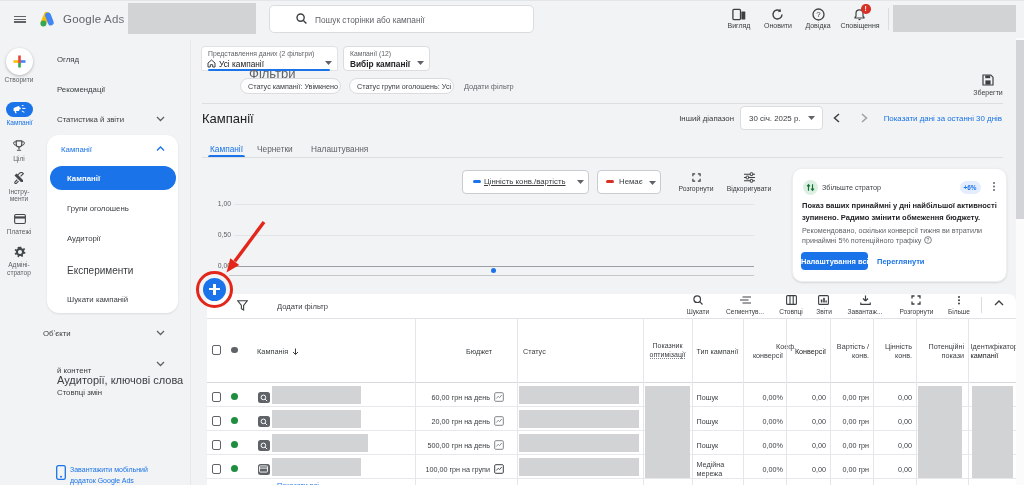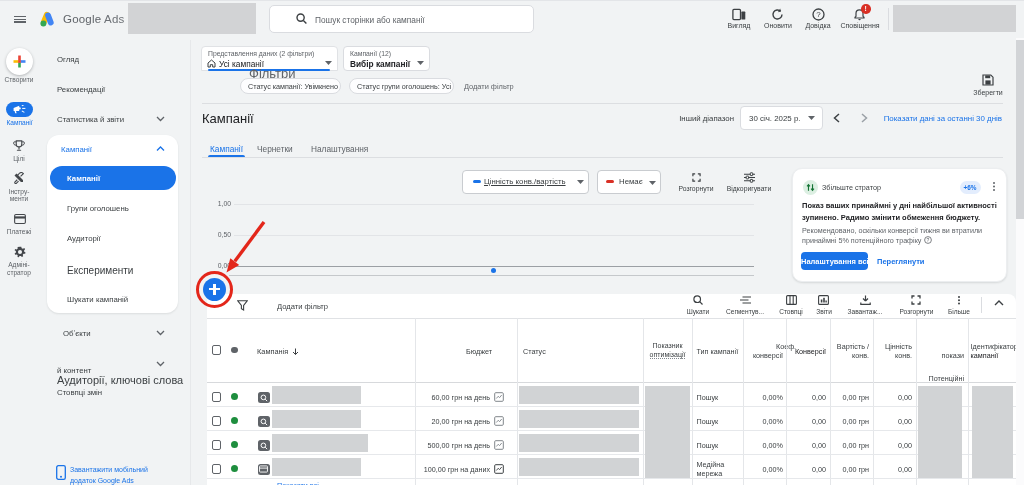--- a/index.html
+++ b/index.html
@@ -120,21 +120,21 @@
 <div class="txt" style="left:61px;top:145px;font-size:7.8px;color:#1a73e8;">Кампанії</div>
 <svg class="abs" style="left:156px;top:146px;" width="9" height="6" viewBox="0 0 9 6">
     <path d="M1 4.5 L4.5 1 L8 4.5" fill="none" stroke="#1a73e8" stroke-width="1.3"></path>
   </svg>
 <div class="abs" style="left:49.5px;top:166px;width:126px;height:24px;border-radius:12px;background:#1a73e8;"></div>
 <div class="txt" style="left:67px;top:174px;font-size:7.8px;color:#fff;font-weight:bold;">Кампанії</div>
 <div class="txt" style="left:67px;top:203.5px;font-size:7.8px;color:#3c4043;">Групи оголошень</div>
 <div class="txt" style="left:67px;top:234px;font-size:7.8px;color:#3c4043;">Аудиторії</div>
 <div class="txt" style="left:67px;top:264.5px;font-size:10px;color:#3c4043;">Експерименти</div>
 <div class="txt" style="left:67px;top:295px;font-size:7.8px;color:#3c4043;">Шукати кампаній</div>
-<div class="txt" style="left:63px;top:329px;font-size:7.8px;color:#3c4043;">Обʼєкти</div>
+<div class="txt" style="left:43px;top:329px;font-size:7.8px;color:#3c4043;">Обʼєкти</div>
 <svg class="abs" style="left:156px;top:330px;" width="9" height="6" viewBox="0 0 9 6">
     <path d="M1 1 L4.5 4.5 L8 1" fill="none" stroke="#5f6368" stroke-width="1.3"></path>
   </svg>
 <div class="txt" style="left:57px;top:374px;font-size:11px;color:#3c4043;">Аудиторії, ключові слова</div>
 <div class="txt" style="left:57px;top:365.5px;font-size:7.8px;color:#3c4043;">й контент</div>
 <svg class="abs" style="left:156px;top:361px;" width="9" height="6" viewBox="0 0 9 6">
     <path d="M1 1 L4.5 4.5 L8 1" fill="none" stroke="#5f6368" stroke-width="1.3"></path>
   </svg>
 <div class="txt" style="left:57px;top:388px;font-size:7.8px;color:#3c4043;">Стовпці змін</div>
 
@@ -310,21 +310,21 @@
 <div class="txt" style="left:643px;top:341.5px;width:49px;font-size:7px;color:#3c4043;text-align:center;">Показник</div>
 <div class="txt" style="left:643px;top:351px;width:49px;font-size:7px;color:#3c4043;text-align:center;"><span style="border-bottom:1px dotted #80868b;">оптимізації</span></div>
 <div class="txt" style="left:696.5px;top:346.5px;font-size:7.2px;color:#3c4043;">Тип кампанії</div>
 <div class="txt r" style="left:761px;top:341.5px;width:50px;font-size:7.2px;color:#3c4043;text-align:center;">Коеф.</div>
 <div class="txt r" style="left:733px;top:351px;width:50px;font-size:7.2px;color:#3c4043;">конверсії</div>
 <div class="txt r" style="left:776px;top:346.5px;width:50px;font-size:7.2px;color:#202124;">Конверсії</div>
 <div class="txt r" style="left:819px;top:341.5px;width:50px;font-size:7.2px;color:#3c4043;">Вартість /</div>
 <div class="txt r" style="left:819px;top:351px;width:50px;font-size:7.2px;color:#3c4043;">конв.</div>
 <div class="txt r" style="left:862px;top:341.5px;width:50px;font-size:7.2px;color:#3c4043;">Цінність</div>
 <div class="txt r" style="left:862px;top:351px;width:50px;font-size:7.2px;color:#3c4043;">конв.</div>
-<div class="txt r" style="left:914px;top:341.5px;width:50px;font-size:7.2px;color:#3c4043;margin-top:32px;">Потенційні</div>
+<div class="txt r" style="left:914px;top:341.5px;width:50px;font-size:7.2px;color:#3c4043;">Потенційні</div>
 <div class="txt r" style="left:914px;top:351px;width:50px;font-size:7.2px;color:#3c4043;">покази</div>
 <div class="txt" style="left:970.5px;top:341.5px;font-size:7.2px;color:#3c4043;">Ідентифікатор</div>
 <div class="txt" style="left:970.5px;top:351px;font-size:7.2px;color:#202124;">кампанії</div>
 <div class="abs" style="left:207px;top:382px;width:809px;height:1px;background:#d7d9dc;"></div>
 
 <div class="abs" style="left:415px;top:318px;width:1px;height:167px;background:#e4e6e9;"></div>
 <div class="abs" style="left:517px;top:318px;width:1px;height:167px;background:#e4e6e9;"></div>
 <div class="abs" style="left:643px;top:318px;width:1px;height:167px;background:#e4e6e9;"></div>
 <div class="abs" style="left:692px;top:318px;width:1px;height:167px;background:#e4e6e9;"></div>
 <div class="abs" style="left:743px;top:318px;width:1px;height:167px;background:#e4e6e9;"></div>
@@ -404,21 +404,21 @@
 <div class="txt r" style="left:862px;top:440.5px;width:50px;font-size:7.2px;color:#3c4043;">0,00</div>
 
 <div class="abs" style="left:211.5px;top:464px;width:9.5px;height:9.5px;border:1.4px solid #5f6368;border-radius:2px;"></div>
 <div class="abs" style="left:230.9px;top:464.7px;width:7.6px;height:7.6px;border-radius:50%;background:#1e8e3e;"></div>
 <div class="abs" style="left:257.5px;top:463.5px;width:12px;height:11px;border-radius:2.5px;background:#5f6368;"></div>
 <svg class="abs" style="left:259px;top:465px;" width="9" height="8" viewBox="0 0 10 8">
     <rect x="0.6" y="0.6" width="8.8" height="6.8" rx="0.8" fill="none" stroke="#fff" stroke-width="1"></rect>
     <line x1="0.6" y1="3" x2="9.4" y2="3" stroke="#fff" stroke-width="1"></line>
   </svg>
 <div class="bar" style="left:271.5px;top:457.5px;width:89px;height:18.5px;background:#d1d3d5;"></div>
-<div class="txt r" style="left:390px;top:464.5px;width:100px;font-size:7.2px;color:#3c4043;">100,00 грн на даних</div>
+<div class="txt r" style="left:390px;top:464.5px;width:100px;font-size:7.2px;color:#3c4043;">100,00 грн на групи</div>
 <svg class="abs" style="left:493.5px;top:463.5px;" width="10" height="10" viewBox="0 0 10 10">
     <rect x="0.7" y="0.7" width="8.6" height="8.6" rx="1" fill="none" stroke="#3c4043" stroke-width="1"></rect>
     <path d="M2.3 6.5 L4.2 4.3 L5.6 5.6 L7.7 3" fill="none" stroke="#3c4043" stroke-width="0.9"></path>
   </svg>
 <div class="bar" style="left:519px;top:457.5px;width:120px;height:18.5px;background:#d1d3d5;"></div>
 <div class="txt" style="left:696.5px;top:459.5px;font-size:7.2px;color:#3c4043;">Медійна</div>
 <div class="txt" style="left:696.5px;top:468.5px;font-size:7.2px;color:#3c4043;">мережа</div>
 <div class="txt r" style="left:733px;top:464.5px;width:50px;font-size:7.2px;color:#3c4043;">0,00%</div>
 <div class="txt r" style="left:776px;top:464.5px;width:50px;font-size:7.2px;color:#3c4043;">0,00</div>
 <div class="txt r" style="left:819px;top:464.5px;width:50px;font-size:7.2px;color:#3c4043;">0,00 грн</div>

